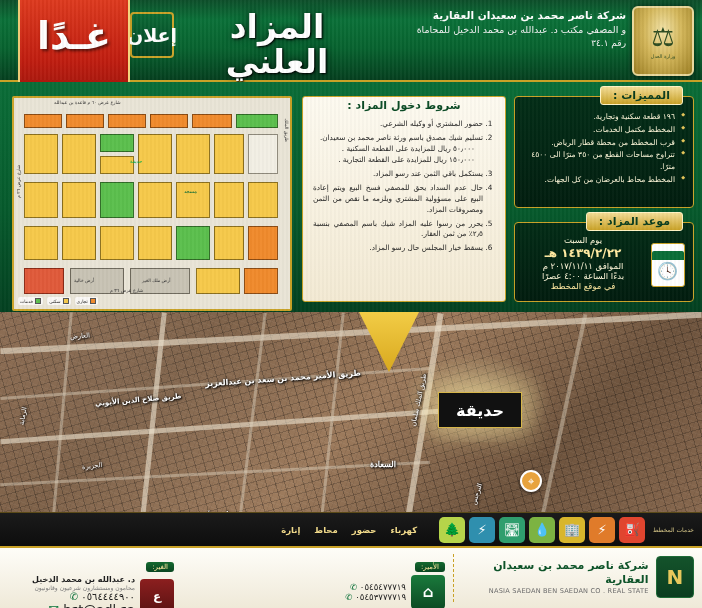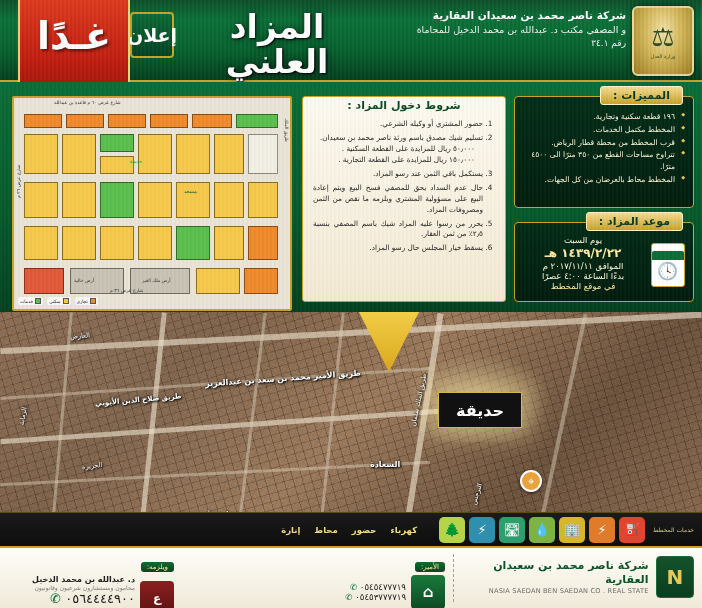--- a/index.html
+++ b/index.html
@@ -449,21 +449,21 @@
 
     <div class="pointer-wedge"></div>
     <div class="glowpoly"></div>
     <div class="loc-callout">
       <span>حديقة</span>
     </div>
 
     <div class="maproad-label" style="left:205px; top:62px; transform:rotate(-4deg);">طريق الأمير محمد بن سعد بن عبدالعزيز</div>
     <div class="maproad-label" style="left:95px; top:84px; transform:rotate(-5deg); font-size:7px;">طريق صلاح الدين الأيوبي</div>
     <div class="maproad-label" style="left:160px; top:200px; transform:rotate(-3deg); font-size:7px;">طريق أبو بكر الصديق</div>
-    <div class="maproad-label" style="left:370px; top:148px;">السعادة</div>
+    <div class="maproad-label" style="left:370px; top:148px;font-family:Liberation Serif, serif;">السعادة</div>
     <div class="maproad-label sm" style="left:82px; top:150px; transform:rotate(-7deg);">الجزيرة</div>
     <div class="maproad-label sm" style="left:14px; top:100px; transform:rotate(-80deg);">الرماية</div>
     <div class="maproad-label sm" style="left:466px; top:178px; transform:rotate(-72deg);">النرجس</div>
     <div class="maproad-label sm" style="left:70px; top:20px; transform:rotate(-4deg);">العارض</div>
     <div class="maproad-label sm" style="left:392px; top:84px; transform:rotate(-78deg);">طريق الملك سلمان</div>
 
     <div class="circle-marker" style="left:520px; top:158px;">⌖</div>
   </div>
 
   <div class="iconstrip">
@@ -504,27 +504,27 @@
           <div class="ph">
             <span class="ic">✆</span>
             <span>٠٥٤٥٣٧٧٧٧١٩</span>
           </div>
         </div>
       </div>
     </div>
 
 
     <div class="f-sec" style="right: 520px; width: 176px; border-right:none;">
-      <span class="cap">ويلزمه:</span>
+      <span class="cap">الغير:</span>
       <div style="display:flex; align-items:center; gap:5px;">
         <div class="f-logo-sq" style="background:linear-gradient(180deg,#8c1f1f,#5a1212); font-size:12px;">ع</div>
         <div>
           <div style="font-size:8px; font-weight:bold; color:#1d1d1d;">د. عبدالله بن محمد الدخيل</div>
           <div style="font-size:6px; color:#777;">محامون ومستشارون شرعيون وقانونيون</div>
-          <div class="ph" style="font-size:13px;">
+          <div class="ph" style="font-size:10px;">
             <span class="ic">✆</span>
             <span>٠٥٦٤٤٤٤٩٠٠</span>
           </div>
           <div class="ph" style="font-size:13px;">
             <span class="ic">✉</span>
             <span>bst@adl.sa</span>
           </div>
         </div>
       </div>
     </div>

